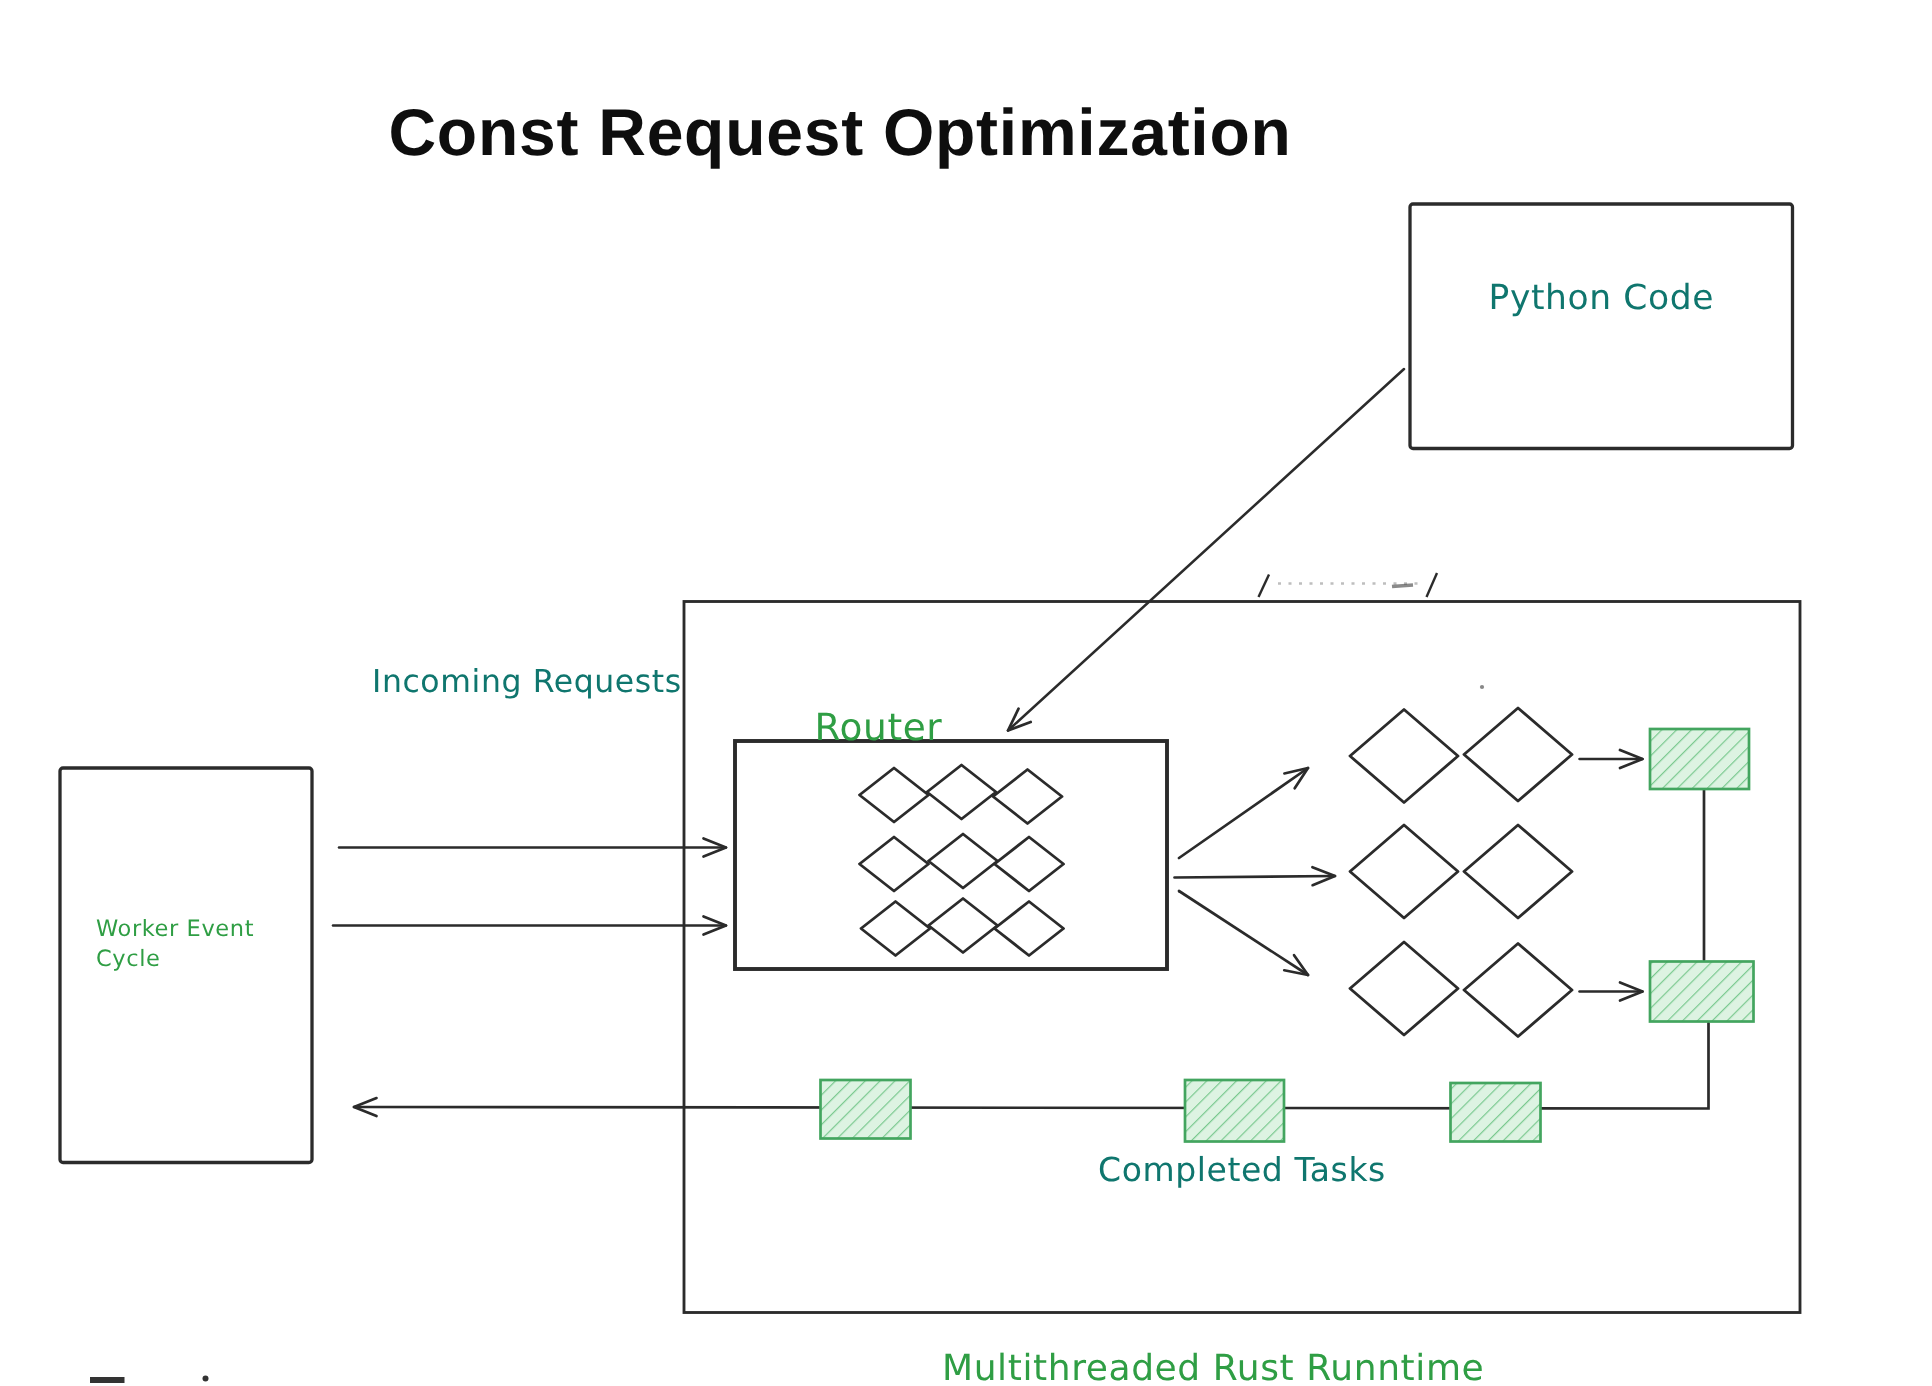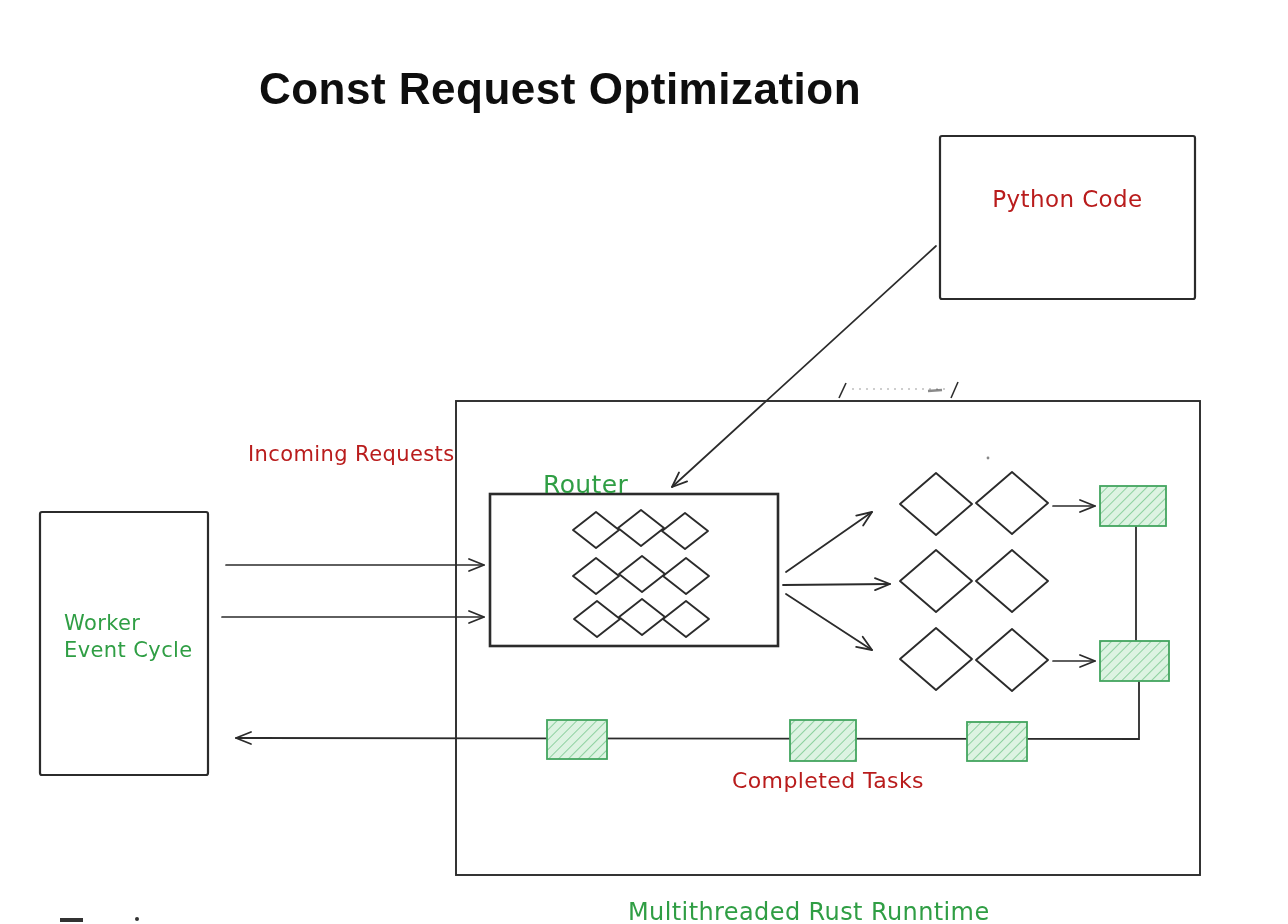--- a/index.html
+++ b/index.html
@@ -16,40 +16,40 @@
     overflow: hidden;
     padding-left: 24px;
   }
   .artwork {
     position: absolute;
     left: 0;
     top: 0;
   }
   .lbl {
     position: absolute;
-    color: #b91c1c;
+    color: #0f766e;
     letter-spacing: 0.4px;
     white-space: pre-line;
   }
   .lbl.green { color: #2f9e44; margin-top: 14px; }
   .title {
     position: absolute;
     left: 170px;
     top: 64px;
     width: 780px;
     text-align: center;
     font-family: "Liberation Sans", "DejaVu Sans", sans-serif;
     font-size: 44px;
     font-weight: 700;
     letter-spacing: 0.5px;
     color: #0e0e0e;
   }
   .python-label   { left: 945px; top: 186px; width: 245px; text-align: center; font-size: 23px; }
   .incoming-label { left: 248px; top: 442px; font-size: 21px; text-align: center; }
-  .worker-label   { left: 64px;  top: 596px; width: 138px; font-size: 21px; line-height: 1.3; }
+  .worker-label   { left: 64px;  top: 596px; width: 138px; font-size: 15px; line-height: 1.3; }
   .router-label   { left: 543px; top: 456px; font-size: 25px; }
   .completed-label{ left: 732px; top: 768px; font-size: 22px; }
   .runtime-label  { left: 628px; top: 884px; font-size: 24px; }
 </style>
 </head>
 <body>
 
 <div class="canvas">
 
   <svg class="artwork" width="1288" height="924" viewBox="0 0 1288 924">

